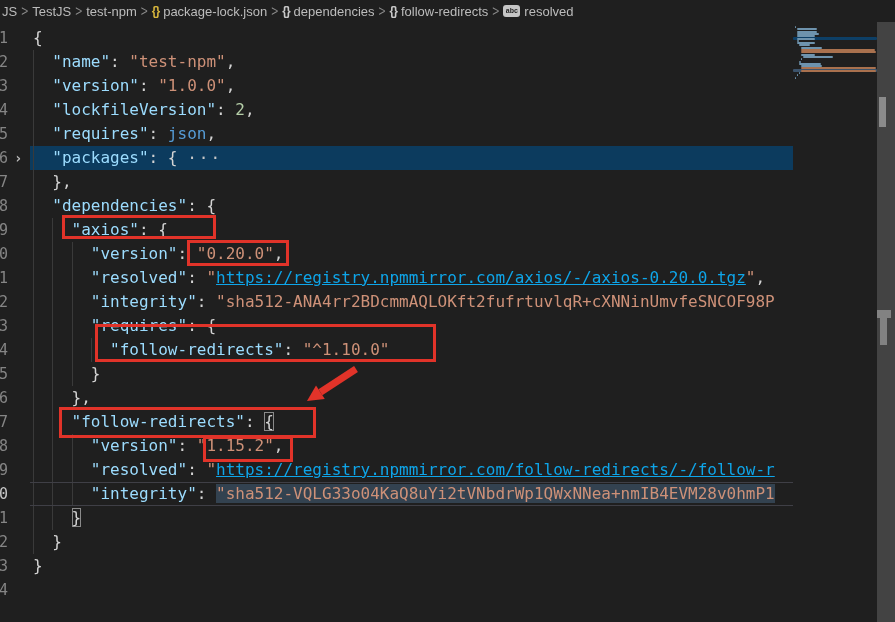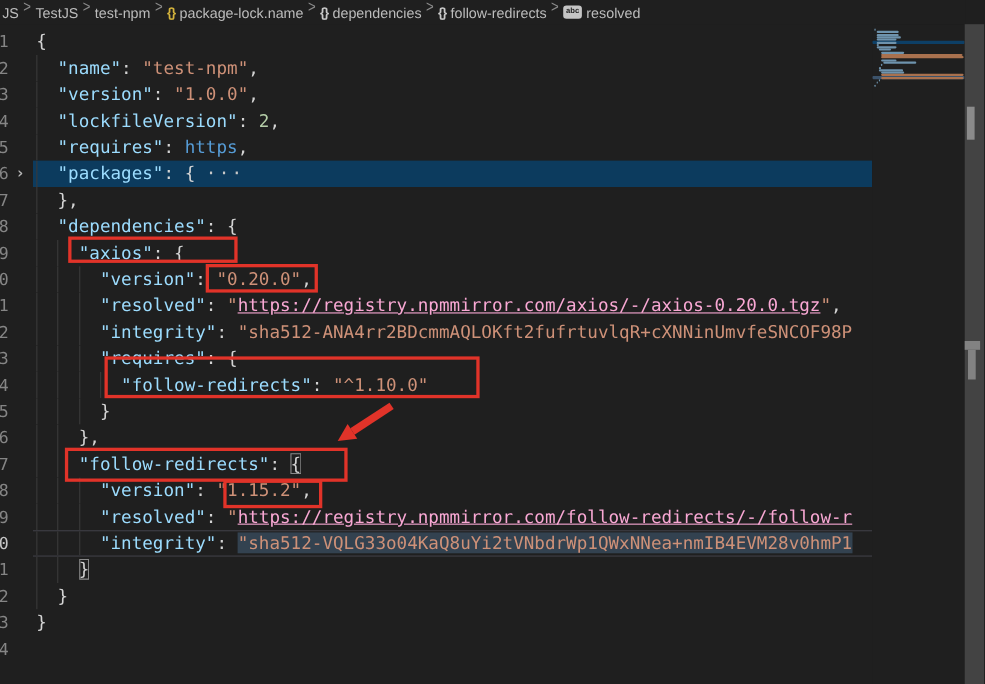--- a/index.html
+++ b/index.html
@@ -1,40 +1,40 @@
 <!DOCTYPE html>
 <html><head>
 <meta charset="utf-8">
 <style>
   html,body{margin:0;padding:0;background:#1f1f1f;}
   #app{position:relative;width:895px;height:622px;background:#1f1f1f;overflow:hidden;
        font-family:"DejaVu Sans Mono","Liberation Mono",monospace;}
   
-  .bcbar{position:absolute;left:0;top:0;width:877px;height:22px;display:flex;
+  .bcbar{position:absolute;left:0;top:0;width:877px;height:22px;display:flex;align-items:center;
          padding-left:1px;background:#1f1f1f;white-space:nowrap;overflow:hidden;
          font-family:"Liberation Sans",sans-serif;font-size:13px;color:#bcbcbc;}
   .bc-item{display:inline-flex;align-items:center;gap:4px;padding:0 1px;cursor:pointer;}
   .bc-sep{color:#8a8a8a;padding:0 3px;font-size:12px;transform:scaleY(1.25);}
   .bc-braces{font-weight:bold;font-size:12px;letter-spacing:-1px;}
   .bc-braces.yellow{color:#d5b43c;}
   .bc-braces.gray{color:#c9c9c9;}
   .bc-abc{display:inline-block;width:17px;height:12px;border-radius:3px;background:#c5c5c5;
           color:#1f1f1f;font-size:7px;font-weight:bold;line-height:12px;text-align:center;}
   
   #code-region{position:absolute;left:0;top:22px;width:793px;height:600px;overflow:hidden;padding-top:4px;box-sizing:border-box;}
   .row{position:relative;height:24px;line-height:24px;font-size:16px;white-space:pre;}
   .ln{position:absolute;left:-32px;width:40px;text-align:right;color:#858585;font-size:15px;}
   .ln.cur{color:#c6c6c6;}
   .fold{position:absolute;left:14px;top:0;color:#b8b8b8;font-size:14px;font-weight:bold;}
   .code{position:absolute;left:30px;right:0;top:0;bottom:0;padding-left:3px;overflow:hidden;}
   .guide{position:absolute;top:0;bottom:0;width:1px;background:#3a3a3a;}
   .hl-row .code{background:#0c3b5e;}
   .cur-row .code{border-top:1px solid #3f3f46;border-bottom:1px solid #3f3f46;line-height:22px;box-sizing:border-box;}
   .t-p{color:#d4d4d4;} .t-k{color:#9cdcfe;} .t-s{color:#ce9178;} .t-n{color:#b5cea8;}
-  .t-b{color:#569cd6;} .t-l{color:#f9a8d4;text-decoration:underline;}
+  .t-b{color:#569cd6;} .t-l{color:#0ea5e9;text-decoration:underline;}
   .t-d{color:#c8c8c8;letter-spacing:2px;}
   .t-m{color:#d4d4d4;box-shadow:inset 0 0 0 1px #8a8a8a;}
   .t-hl{color:#ce9178;background:#334250;}
   
   #minimap{position:absolute;left:793px;top:22px;width:84px;height:600px;background:#1f1f1f;overflow:hidden;}
   #minimap i{position:absolute;display:block;height:2px;border-radius:1px;}
   #minimap i.mmrow{left:0;width:84px;height:3px;}
   
   #scrollbar{position:absolute;left:877px;top:22px;width:18px;height:600px;background:#434343;}
   #scroll-thumb{position:absolute;left:2px;top:75px;width:7px;height:30px;background:#8b8b8b;}
@@ -57,21 +57,21 @@
     <span class="bc-item">
       <span>TestJS</span>
       </span>
     <span class="bc-sep">&gt;</span>
     <span class="bc-item">
       <span>test-npm</span>
       </span>
     <span class="bc-sep">&gt;</span>
     <span class="bc-item">
       <span class="bc-braces yellow">{}</span>
-      <span>package-lock.name</span>
+      <span>package-lock.json</span>
       </span>
     <span class="bc-sep">&gt;</span>
     <span class="bc-item">
       <span class="bc-braces gray">{}</span>
       <span>dependencies</span>
       </span>
     <span class="bc-sep">&gt;</span>
     <span class="bc-item">
       <span class="bc-braces gray">{}</span>
       <span>follow-redirects</span>
@@ -82,21 +82,21 @@
       <span>resolved</span>
       </span>
   </div>
 
   <div id="code-region">
     <div>
         <div class="row"><span class="ln">1</span><div class="code"><span class="t-p">{</span></div></div>
         <div class="row"><span class="ln">2</span><div class="code"><i class="guide" style="left: 3px;"></i><span class="t-p">  </span><span class="t-k">"name"</span><span class="t-p">: </span><span class="t-s">"test-npm"</span><span class="t-p">,</span></div></div>
         <div class="row"><span class="ln">3</span><div class="code"><i class="guide" style="left: 3px;"></i><span class="t-p">  </span><span class="t-k">"version"</span><span class="t-p">: </span><span class="t-s">"1.0.0"</span><span class="t-p">,</span></div></div>
         <div class="row"><span class="ln">4</span><div class="code"><i class="guide" style="left: 3px;"></i><span class="t-p">  </span><span class="t-k">"lockfileVersion"</span><span class="t-p">: </span><span class="t-n">2</span><span class="t-p">,</span></div></div>
-        <div class="row"><span class="ln">5</span><div class="code"><i class="guide" style="left: 3px;"></i><span class="t-p">  </span><span class="t-k">"requires"</span><span class="t-p">: </span><span class="t-b">https</span><span class="t-p">,</span></div></div>
+        <div class="row"><span class="ln">5</span><div class="code"><i class="guide" style="left: 3px;"></i><span class="t-p">  </span><span class="t-k">"requires"</span><span class="t-p">: </span><span class="t-b">json</span><span class="t-p">,</span></div></div>
         <div class="row hl-row"><span class="ln">6</span><span class="fold">›</span><div class="code"><i class="guide" style="left: 3px;"></i><span class="t-p">  </span><span class="t-k">"packages"</span><span class="t-p">: { </span><span class="t-d">···</span></div></div>
         <div class="row"><span class="ln">7</span><div class="code"><i class="guide" style="left: 3px;"></i><span class="t-p">  },</span></div></div>
         <div class="row"><span class="ln">8</span><div class="code"><i class="guide" style="left: 3px;"></i><span class="t-p">  </span><span class="t-k">"dependencies"</span><span class="t-p">: {</span></div></div>
         <div class="row"><span class="ln">9</span><div class="code"><i class="guide" style="left: 3px;"></i><i class="guide" style="left: 22.26px;"></i><span class="t-p">    </span><span class="t-k">"axios"</span><span class="t-p">: {</span></div></div>
         <div class="row"><span class="ln">10</span><div class="code"><i class="guide" style="left: 3px;"></i><i class="guide" style="left: 22.26px;"></i><i class="guide" style="left: 41.52px;"></i><span class="t-p">      </span><span class="t-k">"version"</span><span class="t-p">: </span><span class="t-s">"0.20.0"</span><span class="t-p">,</span></div></div>
         <div class="row"><span class="ln">11</span><div class="code"><i class="guide" style="left: 3px;"></i><i class="guide" style="left: 22.26px;"></i><i class="guide" style="left: 41.52px;"></i><span class="t-p">      </span><span class="t-k">"resolved"</span><span class="t-p">: </span><span class="t-s">"</span><span class="t-l">https://registry.npmmirror.com/axios/-/axios-0.20.0.tgz</span><span class="t-s">"</span><span class="t-p">,</span></div></div>
         <div class="row"><span class="ln">12</span><div class="code"><i class="guide" style="left: 3px;"></i><i class="guide" style="left: 22.26px;"></i><i class="guide" style="left: 41.52px;"></i><span class="t-p">      </span><span class="t-k">"integrity"</span><span class="t-p">: </span><span class="t-s">"sha512-ANA4rr2BDcmmAQLOKft2fufrtuvlqR+cXNNinUmvfeSNCOF98P</span></div></div>
         <div class="row"><span class="ln">13</span><div class="code"><i class="guide" style="left: 3px;"></i><i class="guide" style="left: 22.26px;"></i><i class="guide" style="left: 41.52px;"></i><span class="t-p">      </span><span class="t-k">"requires"</span><span class="t-p">: {</span></div></div>
         <div class="row"><span class="ln">14</span><div class="code"><i class="guide" style="left: 3px;"></i><i class="guide" style="left: 22.26px;"></i><i class="guide" style="left: 41.52px;"></i><i class="guide" style="left: 60.78px;"></i><span class="t-p">        </span><span class="t-k">"follow-redirects"</span><span class="t-p">: </span><span class="t-s">"^1.10.0"</span></div></div>
         <div class="row"><span class="ln">15</span><div class="code"><i class="guide" style="left: 3px;"></i><i class="guide" style="left: 22.26px;"></i><i class="guide" style="left: 41.52px;"></i><span class="t-p">      }</span></div></div>

